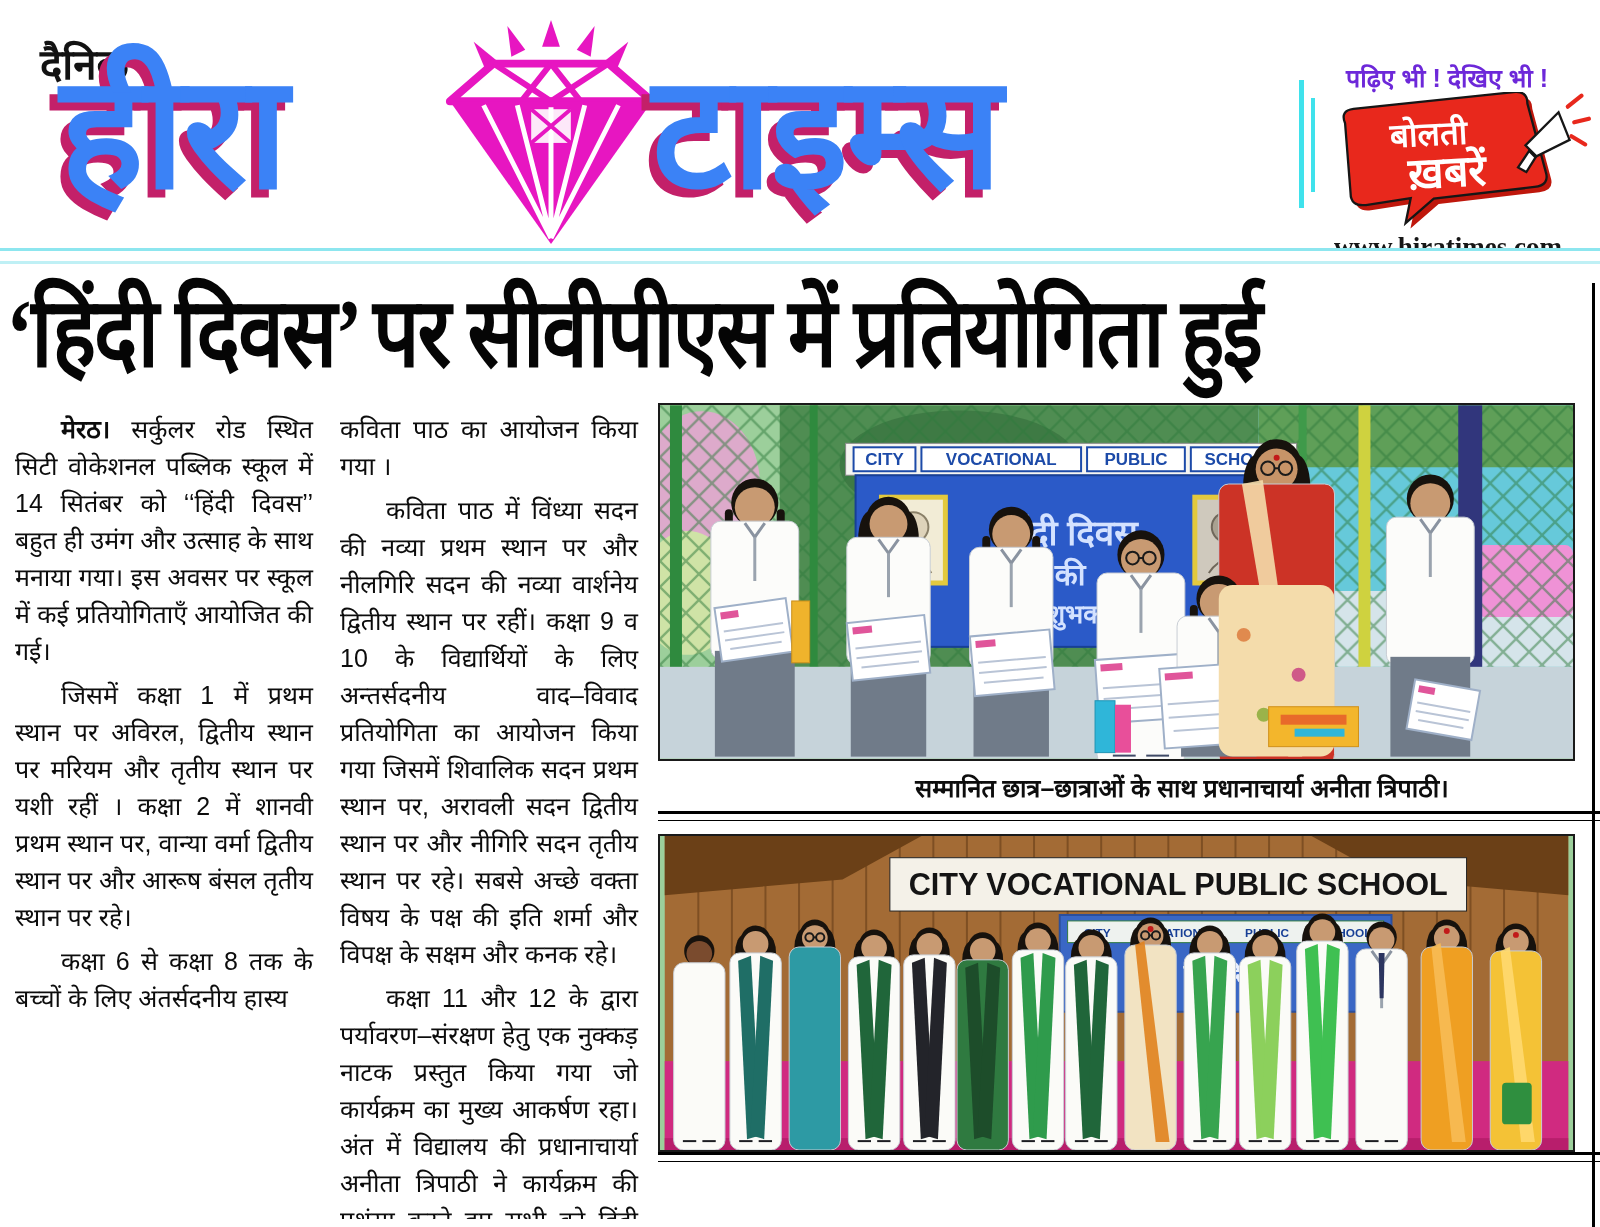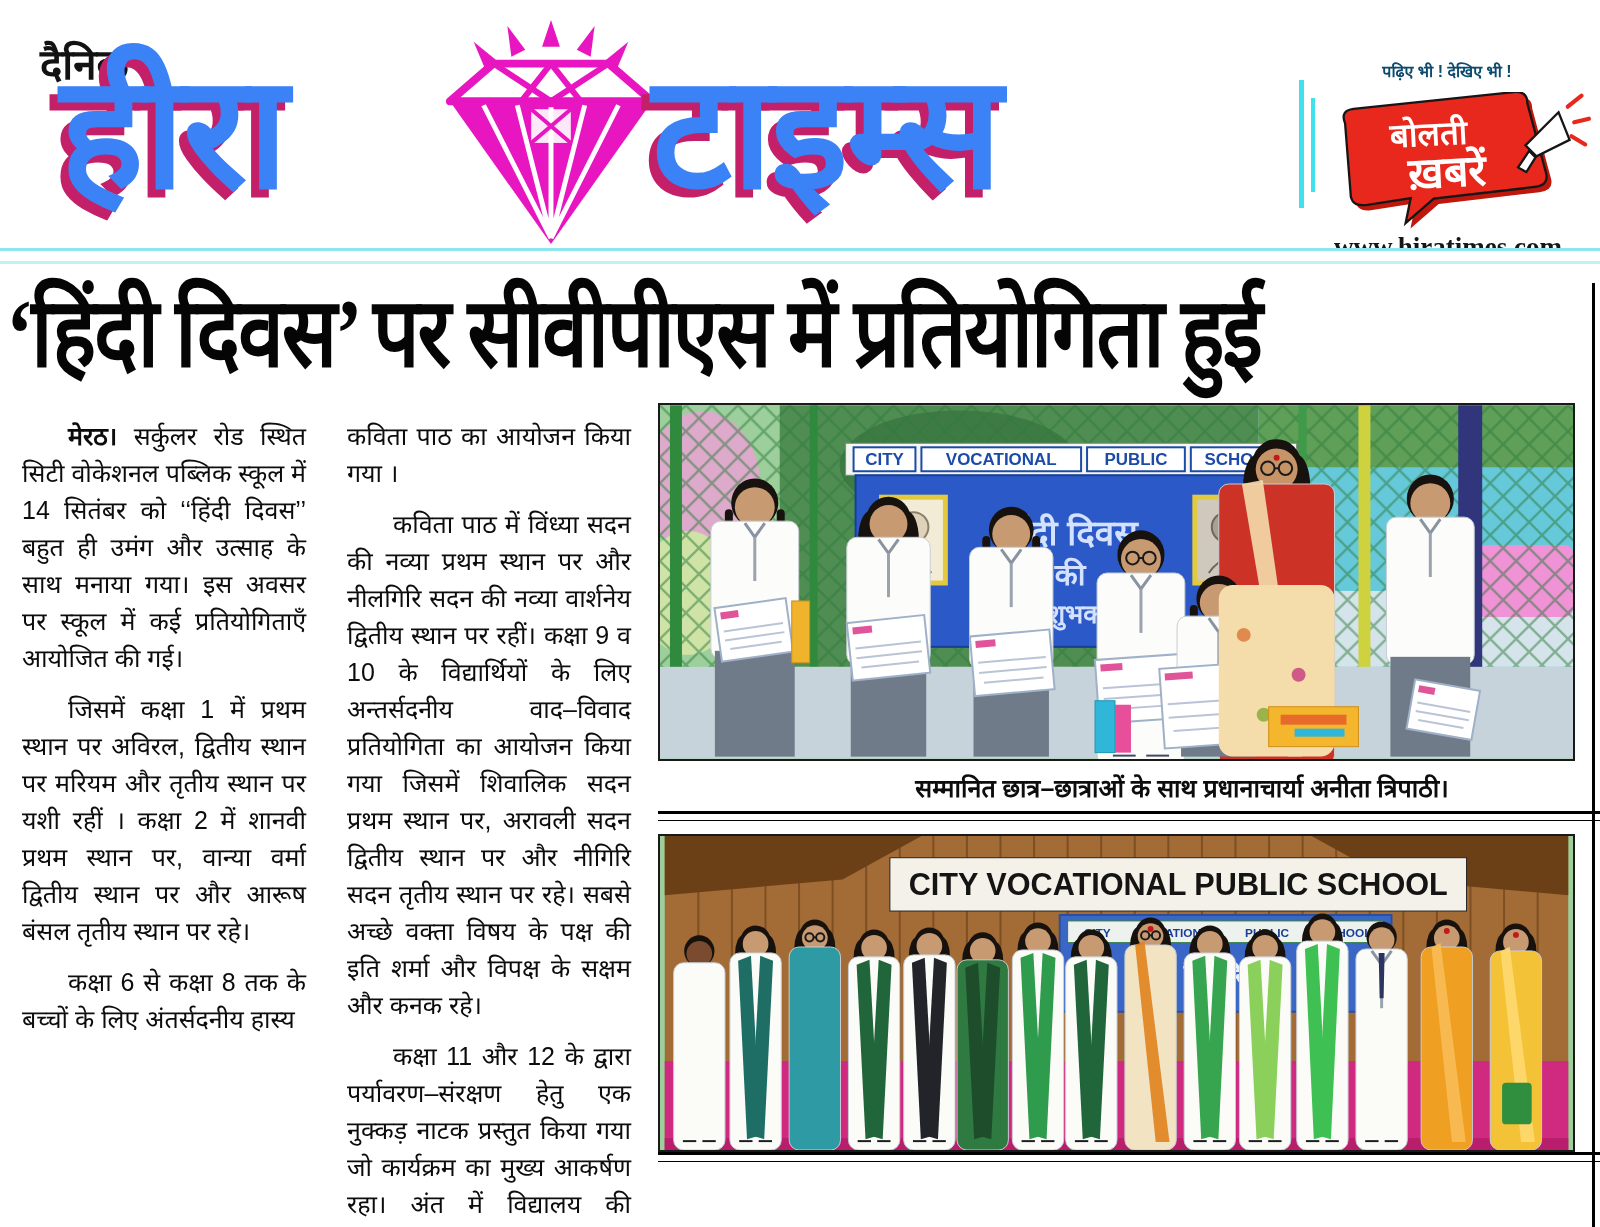--- a/index.html
+++ b/index.html
@@ -11,38 +11,38 @@
   .daily{position:absolute;left:40px;top:34px;font-size:42px;font-weight:700;color:#121212;}
   .brand{position:absolute;top:42px;line-height:180px;font-size:158px;font-weight:700;
          color:#3b82f6;text-shadow:-8px 8px 0 #c32069;letter-spacing:-2px;white-space:nowrap;}
   .brand.hira{left:60px;}
   .brand.times{left:652px;}
   .diamond{position:absolute;left:432px;top:20px;}
   .cyanbar{position:absolute;background:#3fe2ec;}
   .cb1{left:1299px;top:80px;width:5px;height:128px;}
   .cb2{left:1311px;top:98px;width:4px;height:94px;}
   .mast-right{position:absolute;left:1304px;top:60px;width:286px;text-align:center;}
-  .tagline{font-size:16px;font-weight:700;color:#0c4a6e;white-space:nowrap;}
+  .tagline{font-size:25px;font-weight:700;color:#6d28d9;white-space:nowrap;}
   .badge-wrap{position:absolute;left:1306px;top:92px;width:288px;height:138px;}
   .website{position:absolute;left:1300px;top:232px;width:296px;text-align:center;
            font-family:"Liberation Serif","DejaVu Serif",serif;font-weight:700;font-size:27px;color:#161616;}
   .mast-rule{position:absolute;left:0;top:248px;width:1600px;height:10px;
              border-top:3px solid #8de6ef;border-bottom:3px solid #bff0f5;background:#fff;}
 
   
   .headline{position:absolute;left:6px;top:262px;width:1580px;font-size:82px;font-weight:900;
             color:#050505;white-space:nowrap;letter-spacing:-2px;transform:scale(1,1.18);
             transform-origin:left top;font-family:"Liberation Serif","DejaVu Sans",sans-serif;}
 
   
   .col{position:absolute;top:404px;width:312px;height:815px;overflow:hidden;
        font-size:25px;line-height:37px;text-align:justify;color:#0c0c0c;}
   .col1{left:8px;}
   .col2{left:333px;}
-  .col p{margin:14px;text-indent:46px;}
+  .col p{margin:7px;text-indent:46px;}
   .col p.noindent{text-indent:0;}
   .lead{font-weight:700;}
 
   
   .photocol{position:absolute;left:658px;top:403px;width:1048px;}
   .photo{border:2px solid #1a1a1a;display:block;background:#9ccf9b;}
   .caption{text-align:center;font-weight:700;font-size:25px;color:#0d0d0d;padding:9px 0 7px 0;}
   .cap-rule{height:6px;border-top:3px solid #000;border-bottom:1px solid #000;margin-bottom:13px;}
 
   

